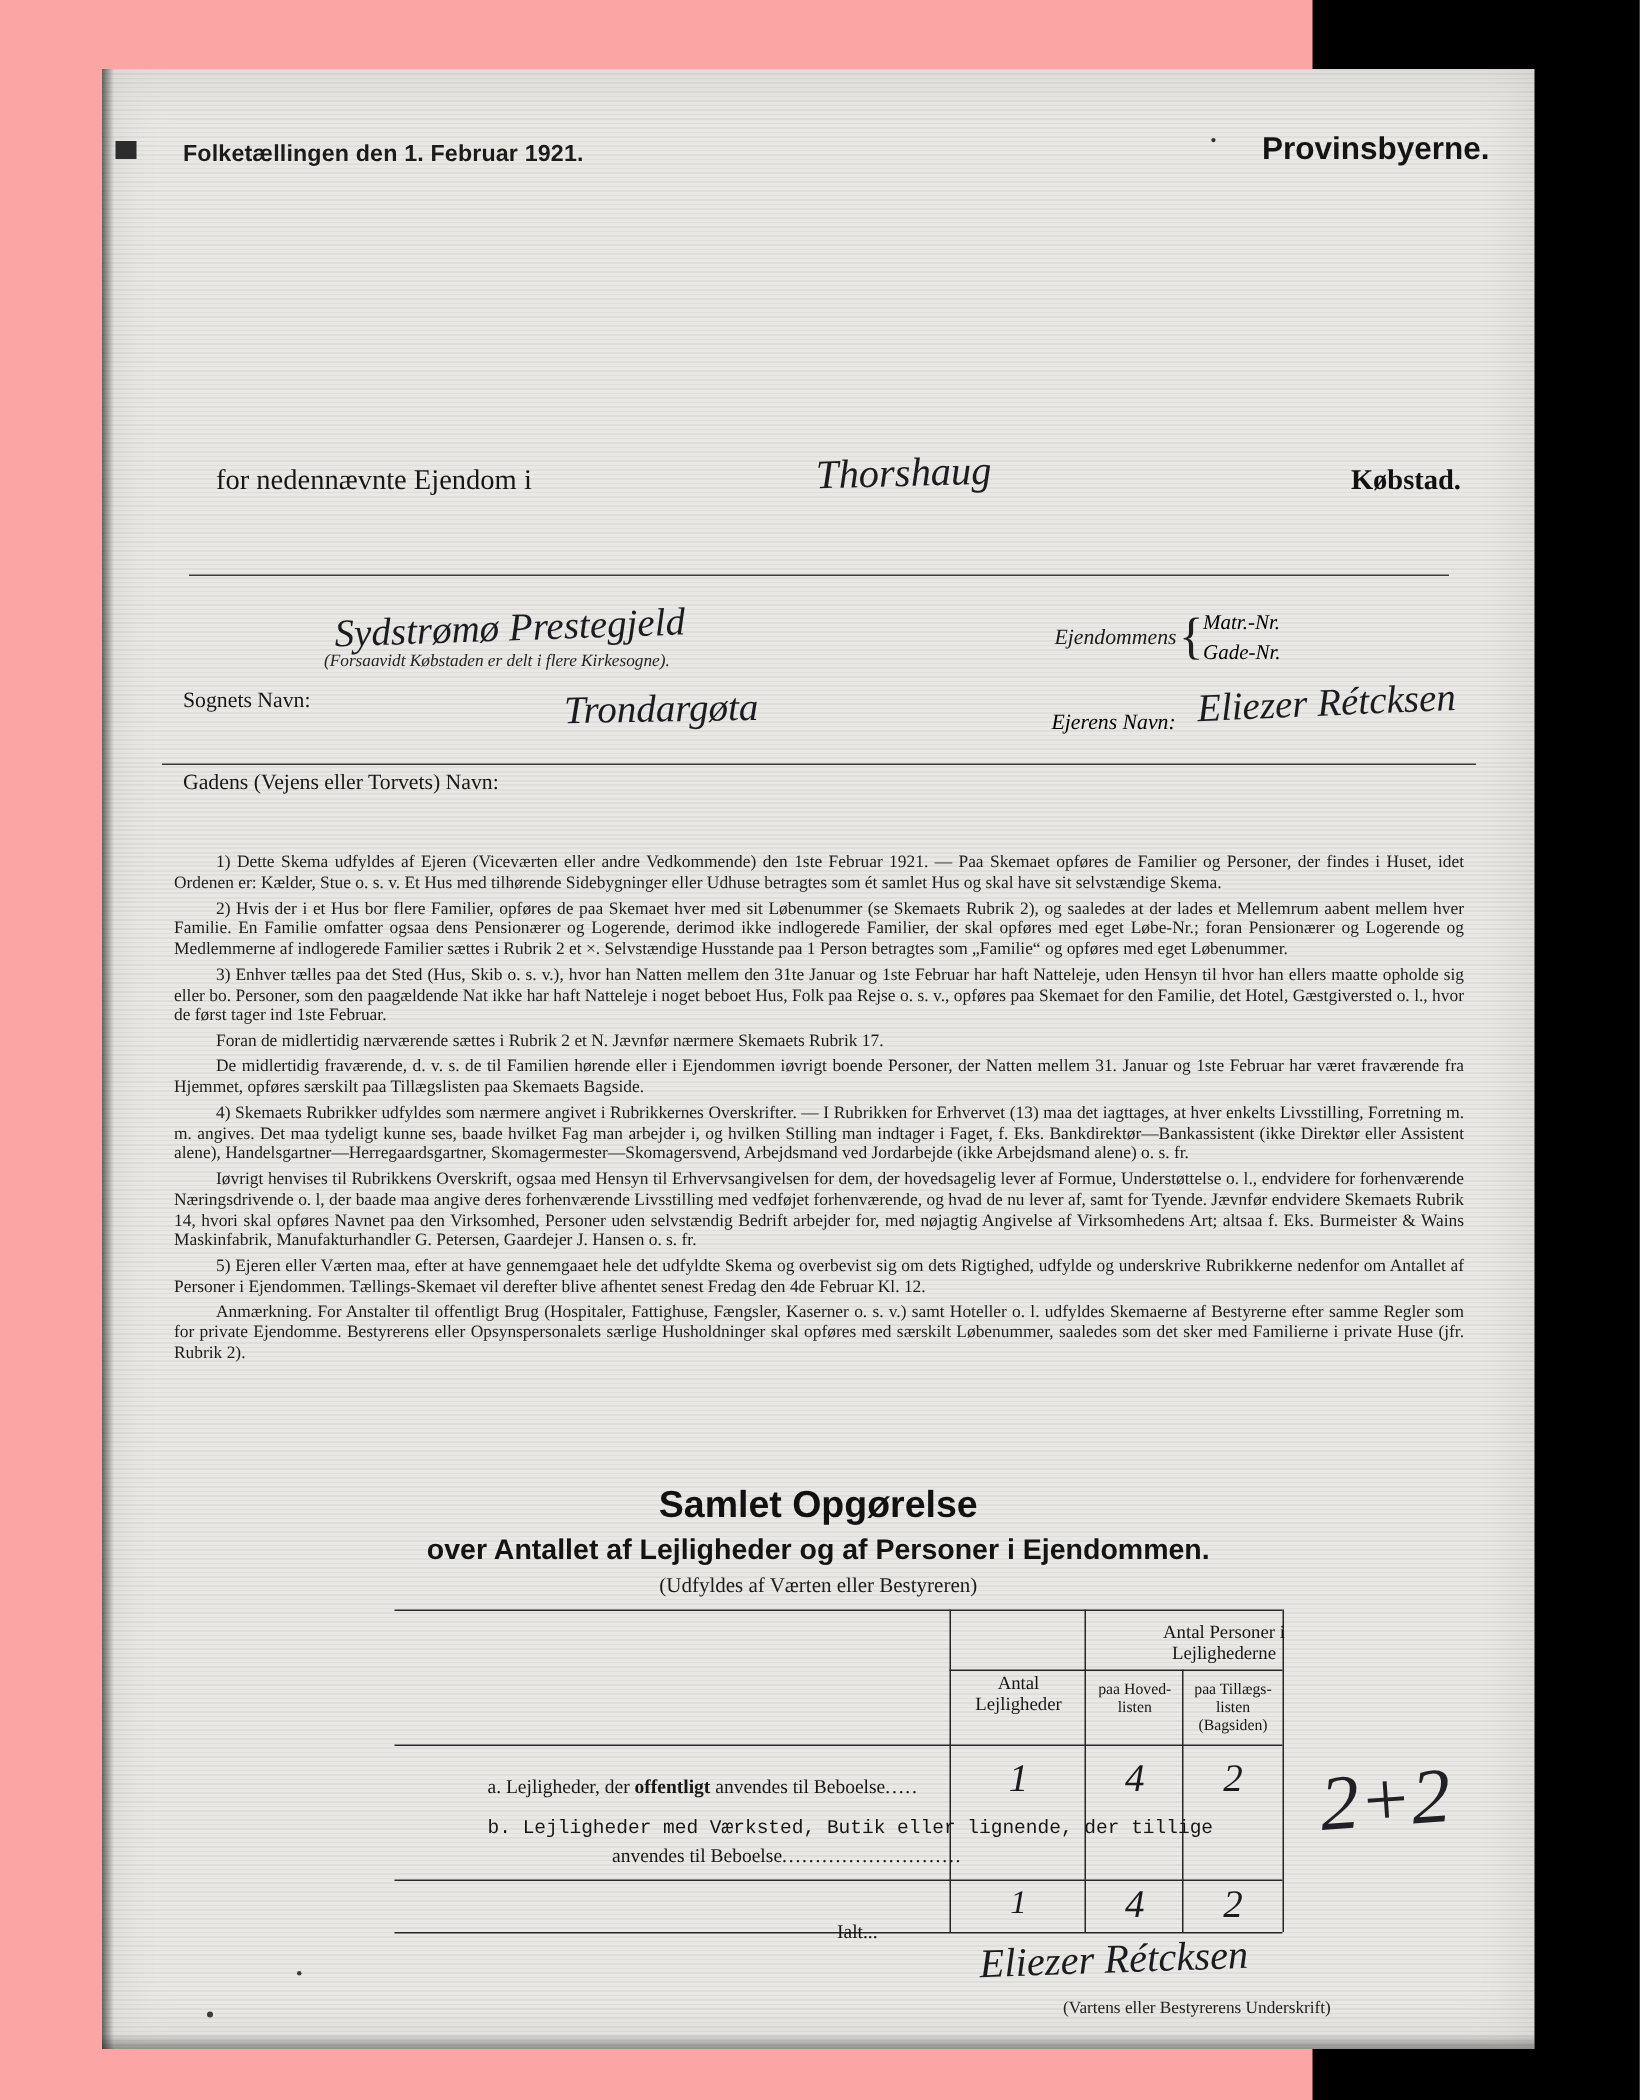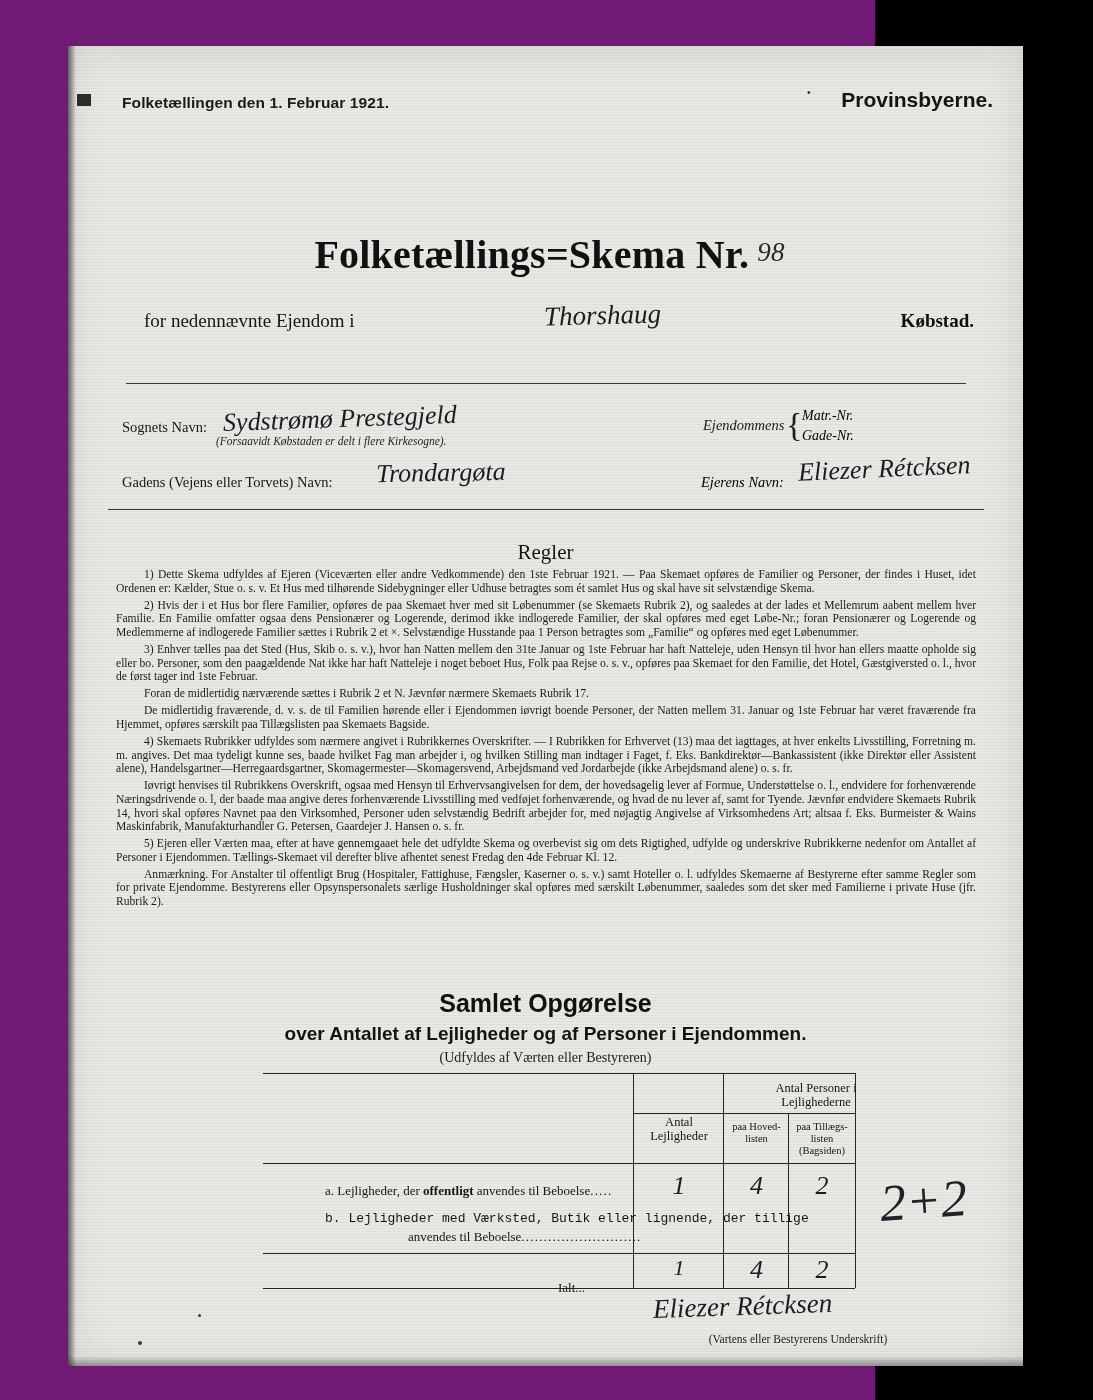--- a/index.html
+++ b/index.html
@@ -11,21 +11,21 @@
     width: 1093px;
     height: 1400px;
     overflow: hidden;
     font-family: "Liberation Serif", serif;
   }
   #page {
     position: absolute;
     left: 0; top: 0;
     width: 875px;
     height: 1400px;
-    background: #701a75;
+    background: #fca5a5;
   }
   
   #paper {
     position: absolute;
     left: 68px;
     top: 46px;
     width: 955px;
     height: 1320px;
     background: #e9e8e4;
     background-image: repeating-linear-gradient(
@@ -144,20 +144,21 @@
     margin: 0;
   }
   #rule1 { left: 58px; top: 337px; width: 840px; }
   #rule2 { left: 40px; top: 463px; width: 876px; }
 
   
   .frm {
     position: absolute;
     font-size: 15px;
     color: #171717;
+    margin-top: 40px;
   }
   .frm-lbl { font-size: 14.5px; }
   .hand {
     font-family: "Liberation Serif", serif;
     font-style: italic;
     color: #1b1b22;
   }
   #sognets { left: 54px; top: 373px; }
   #sognets-hw {
     position: absolute;
@@ -342,23 +343,20 @@
     <div class="darkedge-l"></div>
     <div class="darkedge-b"></div>
     <div class="corner-mark"></div>
     <div class="speck" style="left:70px;top:1295px;width:4px;height:4px;"></div>
     <div class="speck" style="left:130px;top:1268px;width:3px;height:3px;"></div>
 
     <div class="hdr-left">Folketællingen den 1. Februar 1921.</div>
     <div class="hdr-dot">•</div>
     <div class="hdr-right">Provinsbyerne.</div>
 
-    <div class="title-main">
-      <span>Folketællings=Skema Nr.</span><span class="title-num">98</span>
-    </div>
 
     <div class="subtitle-row">
       <span class="lbl">for nedennævnte Ejendom i</span>
       <span class="hw">Thorshaug</span>
       <span class="kob">Købstad.</span>
     </div>
 
     <hr class="rule" id="rule1">
 
     <div class="frm frm-lbl" id="sognets">Sognets Navn:</div>
@@ -371,21 +369,20 @@
     <div id="ejd-gade">Gade-Nr.</div>
 
     <div class="frm frm-lbl" id="gadens">Gadens (Vejens eller Torvets) Navn:</div>
     <div class="hand" id="gadens-hw">Trondargøta</div>
 
     <div id="ejerens">Ejerens Navn:</div>
     <div class="hand" id="ejerens-hw">Eliezer Rétcksen</div>
 
     <hr class="rule" id="rule2">
 
-    <div id="regler-title">Regler</div>
     <div id="regler-body">
       <p>1) Dette Skema udfyldes af Ejeren (Viceværten eller andre Vedkommende) den 1ste Februar 1921. — Paa Skemaet opføres de Familier og Personer, der findes i Huset, idet Ordenen er: Kælder, Stue o. s. v. Et Hus med tilhørende Sidebygninger eller Udhuse betragtes som ét samlet Hus og skal have sit selvstændige Skema.</p>
       <p>2) Hvis der i et Hus bor flere Familier, opføres de paa Skemaet hver med sit Løbenummer (se Skemaets Rubrik 2), og saaledes at der lades et Mellemrum aabent mellem hver Familie. En Familie omfatter ogsaa dens Pensionærer og Logerende, derimod ikke indlogerede Familier, der skal opføres med eget Løbe-Nr.; foran Pensionærer og Logerende og Medlemmerne af indlogerede Familier sættes i Rubrik 2 et ×. Selvstændige Husstande paa 1 Person betragtes som „Familie“ og opføres med eget Løbenummer.</p>
       <p>3) Enhver tælles paa det Sted (Hus, Skib o. s. v.), hvor han Natten mellem den 31te Januar og 1ste Februar har haft Natteleje, uden Hensyn til hvor han ellers maatte opholde sig eller bo. Personer, som den paagældende Nat ikke har haft Natteleje i noget beboet Hus, Folk paa Rejse o. s. v., opføres paa Skemaet for den Familie, det Hotel, Gæstgiversted o. l., hvor de først tager ind 1ste Februar.</p>
       <p>Foran de midlertidig nærværende sættes i Rubrik 2 et N. Jævnfør nærmere Skemaets Rubrik 17.</p>
       <p>De midlertidig fraværende, d. v. s. de til Familien hørende eller i Ejendommen iøvrigt boende Personer, der Natten mellem 31. Januar og 1ste Februar har været fraværende fra Hjemmet, opføres særskilt paa Tillægslisten paa Skemaets Bagside.</p>
       <p>4) Skemaets Rubrikker udfyldes som nærmere angivet i Rubrikkernes Overskrifter. — I Rubrikken for Erhvervet (13) maa det iagttages, at hver enkelts Livsstilling, Forretning m. m. angives. Det maa tydeligt kunne ses, baade hvilket Fag man arbejder i, og hvilken Stilling man indtager i Faget, f. Eks. Bankdirektør—Bankassistent (ikke Direktør eller Assistent alene), Handelsgartner—Herregaardsgartner, Skomagermester—Skomagersvend, Arbejdsmand ved Jordarbejde (ikke Arbejdsmand alene) o. s. fr.</p>
       <p>Iøvrigt henvises til Rubrikkens Overskrift, ogsaa med Hensyn til Erhvervsangivelsen for dem, der hovedsagelig lever af Formue, Understøttelse o. l., endvidere for forhenværende Næringsdrivende o. l, der baade maa angive deres forhenværende Livsstilling med vedføjet forhenværende, og hvad de nu lever af, samt for Tyende. Jævnfør endvidere Skemaets Rubrik 14, hvori skal opføres Navnet paa den Virksomhed, Personer uden selvstændig Bedrift arbejder for, med nøjagtig Angivelse af Virksomhedens Art; altsaa f. Eks. Burmeister &amp; Wains Maskinfabrik, Manufakturhandler G. Petersen, Gaardejer J. Hansen o. s. fr.</p>
       <p>5) Ejeren eller Værten maa, efter at have gennemgaaet hele det udfyldte Skema og overbevist sig om dets Rigtighed, udfylde og underskrive Rubrikkerne nedenfor om Antallet af Personer i Ejendommen. Tællings-Skemaet vil derefter blive afhentet senest Fredag den 4de Februar Kl. 12.</p>
       <p>Anmærkning. For Anstalter til offentligt Brug (Hospitaler, Fattighuse, Fængsler, Kaserner o. s. v.) samt Hoteller o. l. udfyldes Skemaerne af Bestyrerne efter samme Regler som for private Ejendomme. Bestyrerens eller Opsynspersonalets særlige Husholdninger skal opføres med særskilt Løbenummer, saaledes som det sker med Familierne i private Huse (jfr. Rubrik 2).</p>

